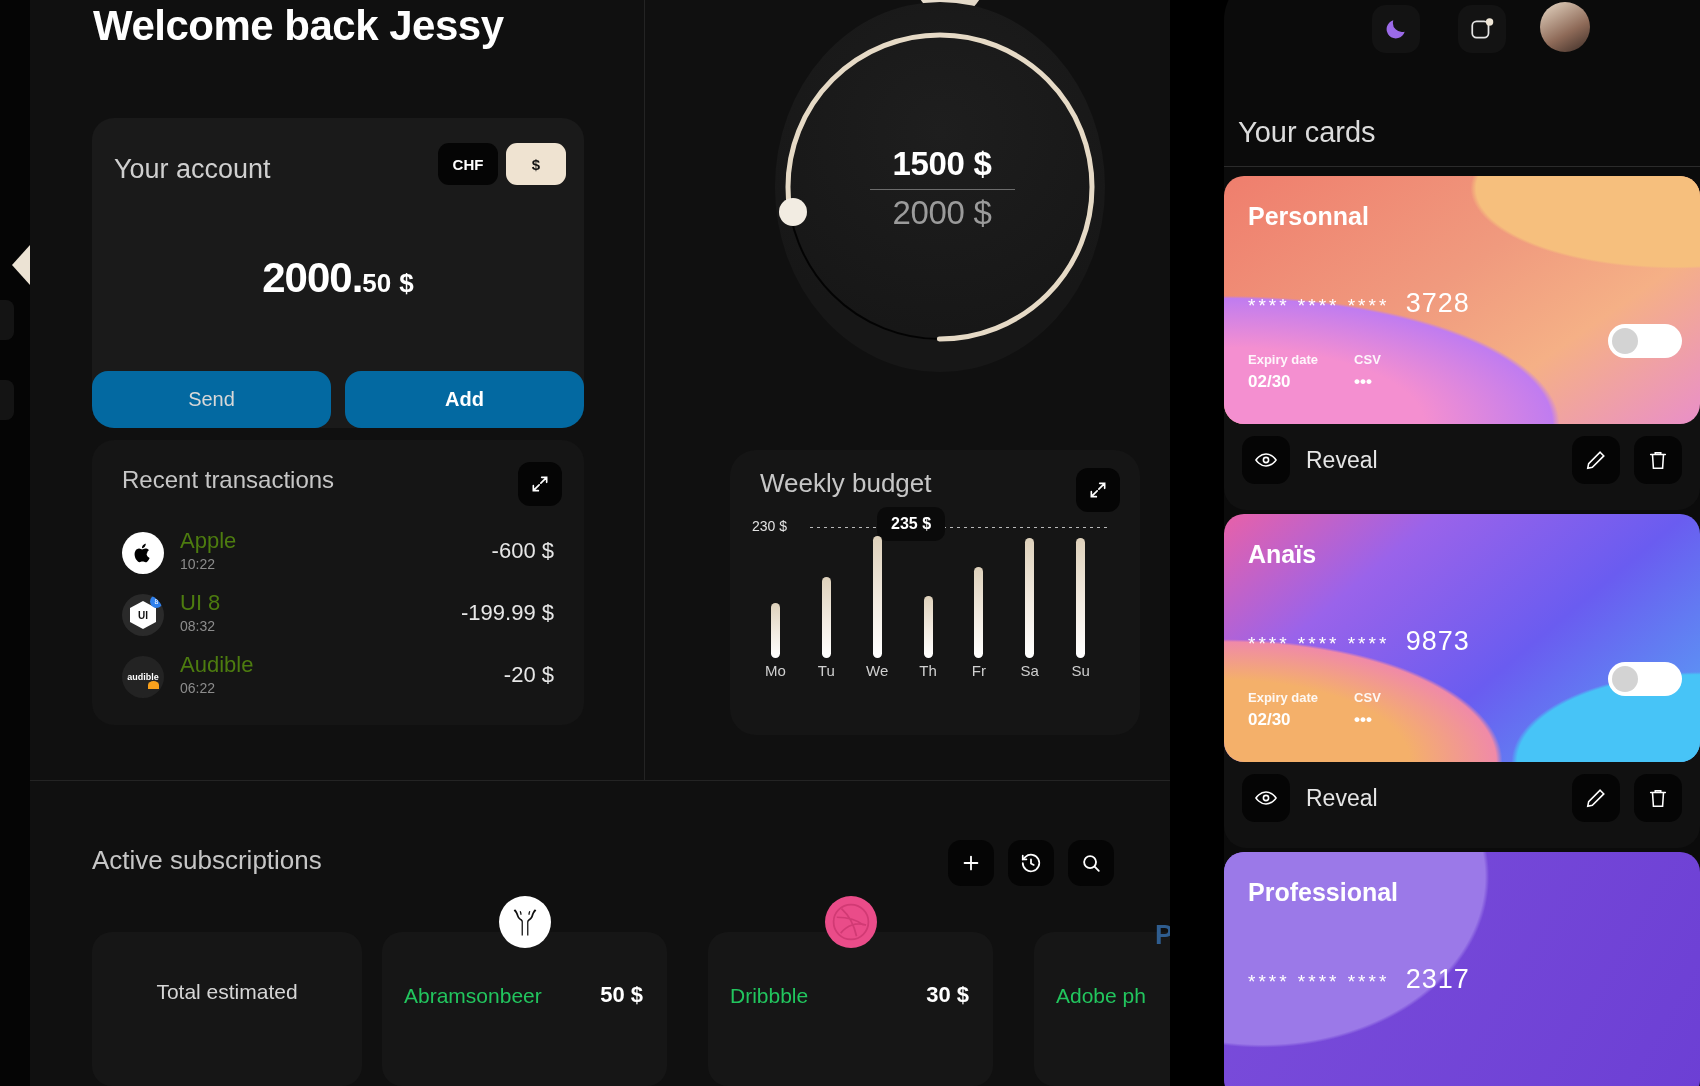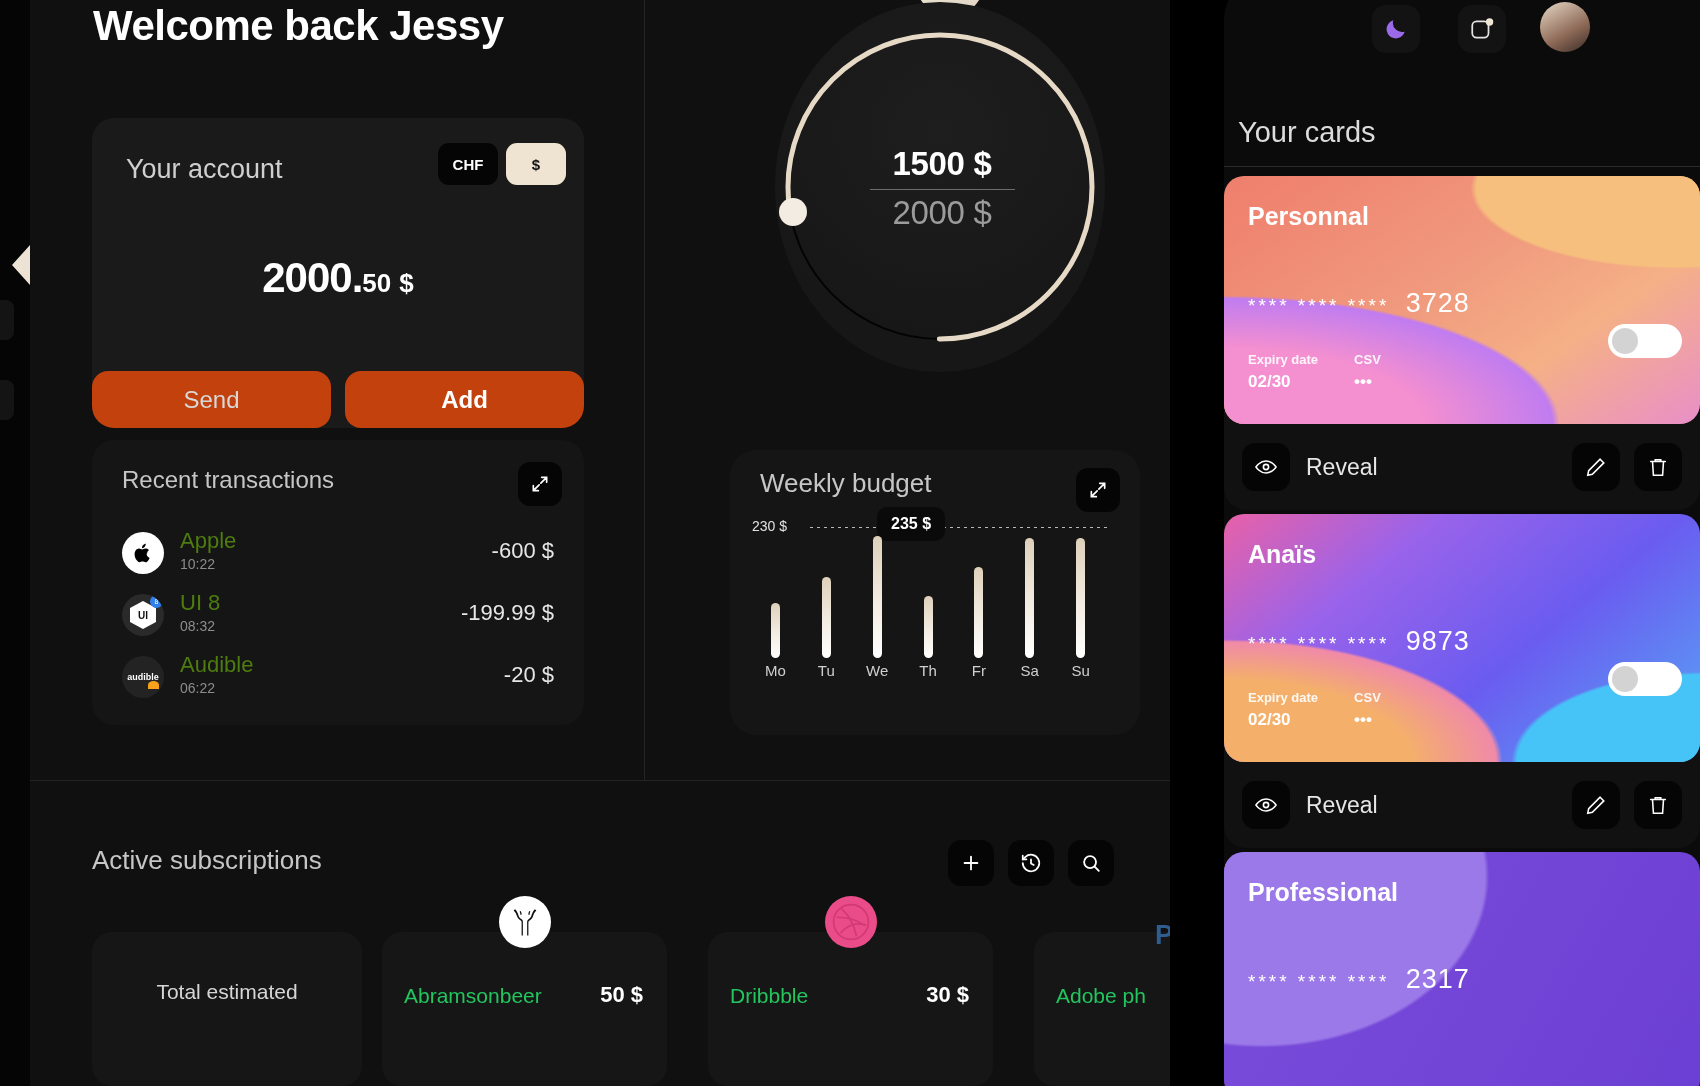--- a/index.html
+++ b/index.html
@@ -29,34 +29,34 @@
 
   .divider-v{ position:absolute; left:614px; top:0; width:1px; height:780px;
     background:#242424; }
   .divider-h{ position:absolute; left:0; top:780px; width:1140px; height:1px;
     background:#242424; }
 
   
   .acct{ position:absolute; left:62px; top:118px; width:492px; height:310px;
     background:#1a1a1a; border-radius:22px; overflow:hidden; }
   .acct-top{ position:relative; height:253px; }
-  .acct-title{ position:absolute; left:34px; top:36px; font-size:27px; color:#cfcfcf;
+  .acct-title{ position:absolute; left:22px; top:36px; font-size:27px; color:#cfcfcf;
     font-weight:300; }
   .cur-group{ position:absolute; right:18px; top:25px; display:flex; gap:8px; }
   .cur{ width:60px; height:42px; border-radius:11px; display:flex; align-items:center;
     justify-content:center; font-size:15px; font-weight:bold; }
   .cur.off{ background:#050505; color:#fff; }
   .cur.on{ background:#efe3d1; color:#111; }
   .balance{ position:absolute; left:0; right:0; top:136px; text-align:center; }
   .bal-main{ font-size:42px; font-weight:bold; letter-spacing:-1px; }
   .bal-dec{ font-size:26px; font-weight:bold; }
   .acct-actions{ position:absolute; left:0; bottom:0; width:100%; height:57px;
     display:flex; gap:14px; }
-  .acct-btn{ flex:1; background:#c2410c; border-radius:16px; display:flex;
-    align-items:center; justify-content:center; font-size:24px; color:#d8d8d8; }
+  .acct-btn{ flex:1; background:#0369a1; border-radius:16px; display:flex;
+    align-items:center; justify-content:center; font-size:20px; color:#d8d8d8; }
   .acct-btn.primary{ color:#fff; font-weight:bold; }
 
   
   .tx{ position:absolute; left:62px; top:440px; width:492px; height:285px;
     background:#151515; border-radius:22px; }
   .tx-head{ position:absolute; left:30px; top:26px; font-size:24px; color:#c6c6c6;
     font-weight:300; }
   .icon-sq{ position:absolute; width:44px; height:44px; border-radius:12px;
     background:#050505; display:flex; align-items:center; justify-content:center; }
   .tx-expand{ right:22px; top:22px; }
@@ -137,22 +137,22 @@
   .cc-num{ position:absolute; left:24px; top:112px; font-size:27px; color:#fff;
     letter-spacing:1px; font-weight:500; white-space:nowrap; }
   .cc-num .stars{ font-size:19px; letter-spacing:3px; }
   .cc-meta{ position:absolute; left:24px; top:176px; display:flex; gap:36px;justify-content:center; }
   .cc-meta .k{ font-size:13px; font-weight:bold; color:#fff; opacity:.92; }
   .cc-meta .v{ font-size:17px; font-weight:bold; color:#fff; margin-top:5px; }
   .cc-toggle{ position:absolute; right:18px; top:148px; width:74px; height:34px;
     background:#fff; border-radius:17px; }
   .cc-toggle i{ position:absolute; left:4px; top:4px; width:26px; height:26px;
     border-radius:50%; background:#d3d3d3; display:block; }
-  .cc-actions{ position:relative; height:86px; display:flex; align-items:center;
-    padding:4px 18px; }
+  .cc-actions{ position:relative; height:86px; display:flex; align-items:flex-start;
+    padding:12px 18px; }
   .reveal{ display:flex; align-items:center; gap:16px; }
   .reveal .rb{ width:48px; height:48px; border-radius:13px; background:#050505;
     display:flex; align-items:center; justify-content:center; }
   .reveal .rt{ font-size:23px; color:#e6e6e6; }
   .cc-right{ margin-left:auto; display:flex; gap:14px; }
   .cc-right .rb{ width:48px; height:48px; border-radius:13px; background:#050505;
     display:flex; align-items:center; justify-content:center; }
 
   
   .art{ position:absolute; inset:0; }

